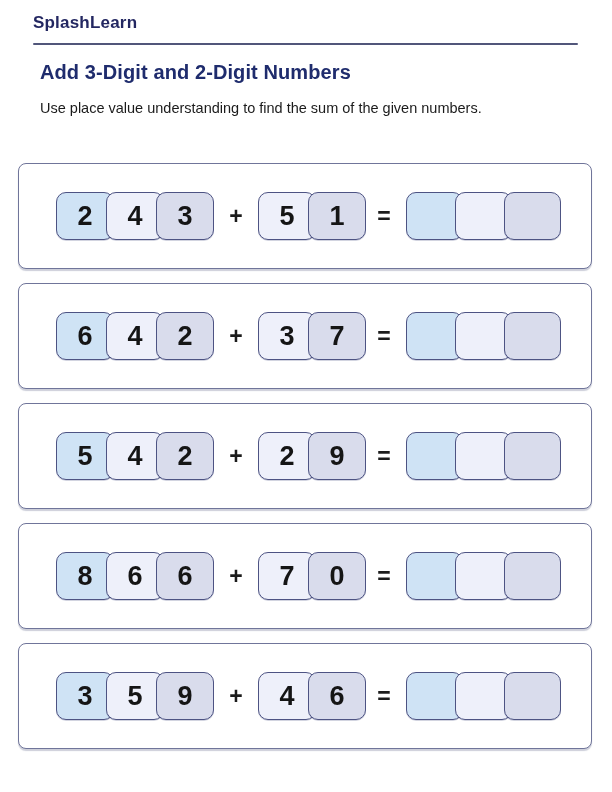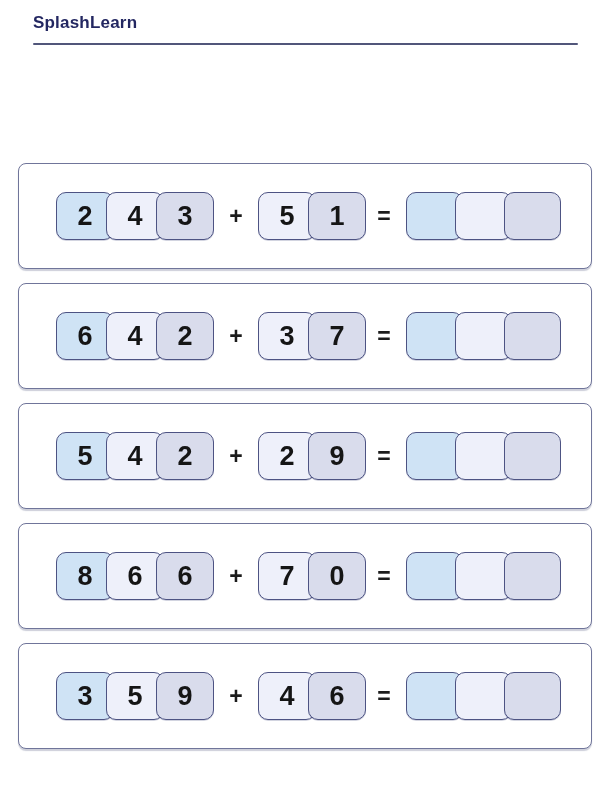--- a/index.html
+++ b/index.html
@@ -50,20 +50,22 @@
 </head>
 <body>
 
 <div class="page">
 
   <div class="logo">
     <span class="logo-bold">Splash</span><span class="logo-light">Learn</span>
   </div>
   <div class="rule"></div>
 
+  <h1 class="title">Add 3-Digit and 2-Digit Numbers</h1>
+  <p class="instruction">Use place value understanding to find the sum of the given numbers.</p>
 
   <div class="problems">
 
     <div class="row">
       <div class="group">
         <div class="cell c-blue">
             <span class="digit">2</span>
           </div>
         <div class="cell c-lav">
             <span class="digit">4</span>

